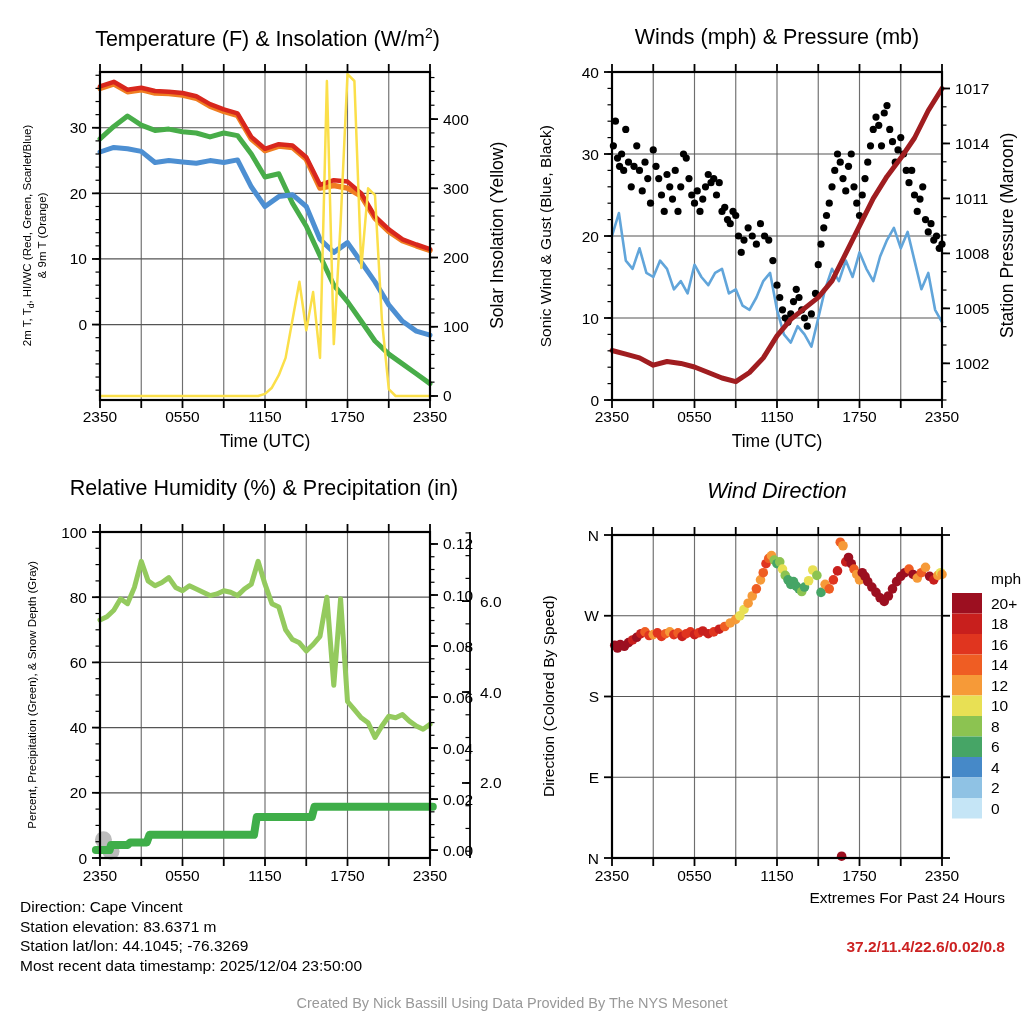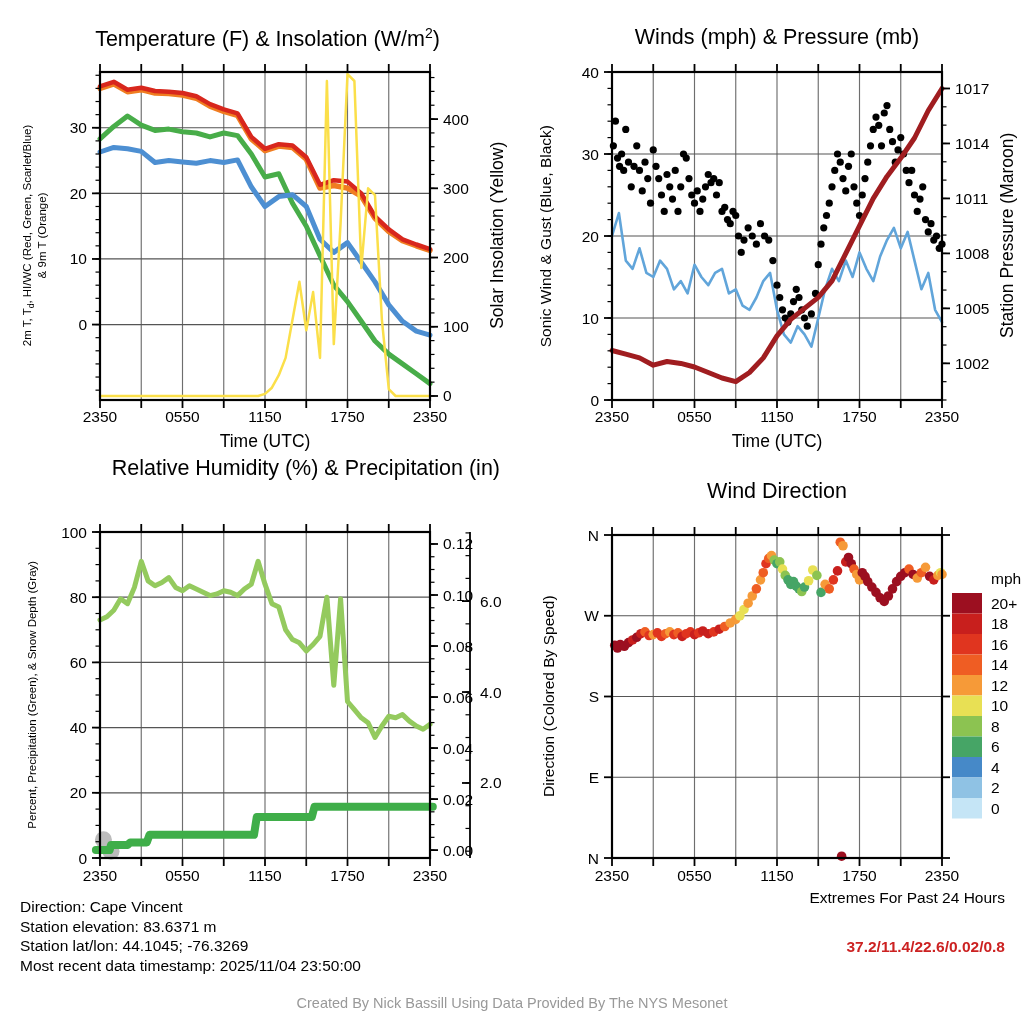--- a/index.html
+++ b/index.html
@@ -636,39 +636,39 @@
     <rect x="952" y="757" width="30" height="20.5" fill="#4689c8"></rect>
     <text x="991" y="772.5" text-anchor="start" font-size="15.5" font-family="Liberation Sans, sans-serif" fill="#000">4</text>
     <rect x="952" y="777.5" width="30" height="20.5" fill="#8fc2e4"></rect>
     <text x="991" y="793" text-anchor="start" font-size="15.5" font-family="Liberation Sans, sans-serif" fill="#000">2</text>
     <rect x="952" y="798" width="30" height="20.5" fill="#c5e5f6"></rect>
     <text x="991" y="813.5" text-anchor="start" font-size="15.5" font-family="Liberation Sans, sans-serif" fill="#000">0</text>
   </svg>
 
 <div class="t1" style="left:55px;top:25px;width:425px;"><span>Temperature (F) &amp; Insolation (W/m</span><sup>2</sup><span>)</span></div>
 <div class="t1" style="left:572px;top:25px;width:410px;">Winds (mph) &amp; Pressure (mb)</div>
-<div class="t1" style="left:28px;top:456px;width:472px;text-align:right;">Relative Humidity (%) &amp; Precipitation (in)</div>
-<div class="t1" style="left:572px;top:479px;width:410px;">Wind Direction</div>
+<div class="t1" style="left:28px;top:476px;width:472px;">Relative Humidity (%) &amp; Precipitation (in)</div>
+<div class="t1" style="left:572px;top:479px;width:410px;font-style:italic;">Wind Direction</div>
 
 <div class="xl" style="left:115px;top:431px;width:300px;">Time (UTC)</div>
 <div class="xl" style="left:627px;top:431px;width:300px;">Time (UTC)</div>
 
 <div class="rot small" style="left:-145px;top:221px;width:360px;">
   <div><span>2m T, T</span><sub>d</sub><span>, HI/WC (Red, Green, Scarlet/Blue)</span></div>
   <div>&amp; 9m T (Orange)</div>
 </div>
 <div class="rot big" style="left:347px;top:225px;width:300px;">Solar Insolation (Yellow)</div>
 <div class="rot mid" style="left:386px;top:227px;width:320px;">Sonic Wind &amp; Gust (Blue, Black)</div>
 <div class="rot big" style="left:857px;top:225px;width:300px;">Station Pressure (Maroon)</div>
 <div class="rot small" style="left:-157px;top:688px;width:380px;">Percent, Precipitation (Green), &amp; Snow Depth (Gray)</div>
 <div class="rot mid" style="left:384px;top:687px;width:330px;">Direction (Colored By Speed)</div>
 
 <div class="footL">
   <div>Direction: Cape Vincent</div>
   <div>Station elevation: 83.6371 m</div>
   <div>Station lat/lon: 44.1045; -76.3269</div>
-  <div>Most recent data timestamp: 2025/11/04 23:50:00</div>
+  <div>Most recent data timestamp: 2025/12/04 23:50:00</div>
 </div>
 <div class="footR">
   <div>Extremes For Past 24 Hours</div>
   <div class="redline" style="color: rgb(204, 34, 34); margin-top: 29px;">37.2/11.4/22.6/0.02/0.8</div>
 </div>
 <div class="credit" style="color: rgb(153, 153, 153);">Created By Nick Bassill Using Data Provided By The NYS Mesonet</div>
 
 </body></html>

